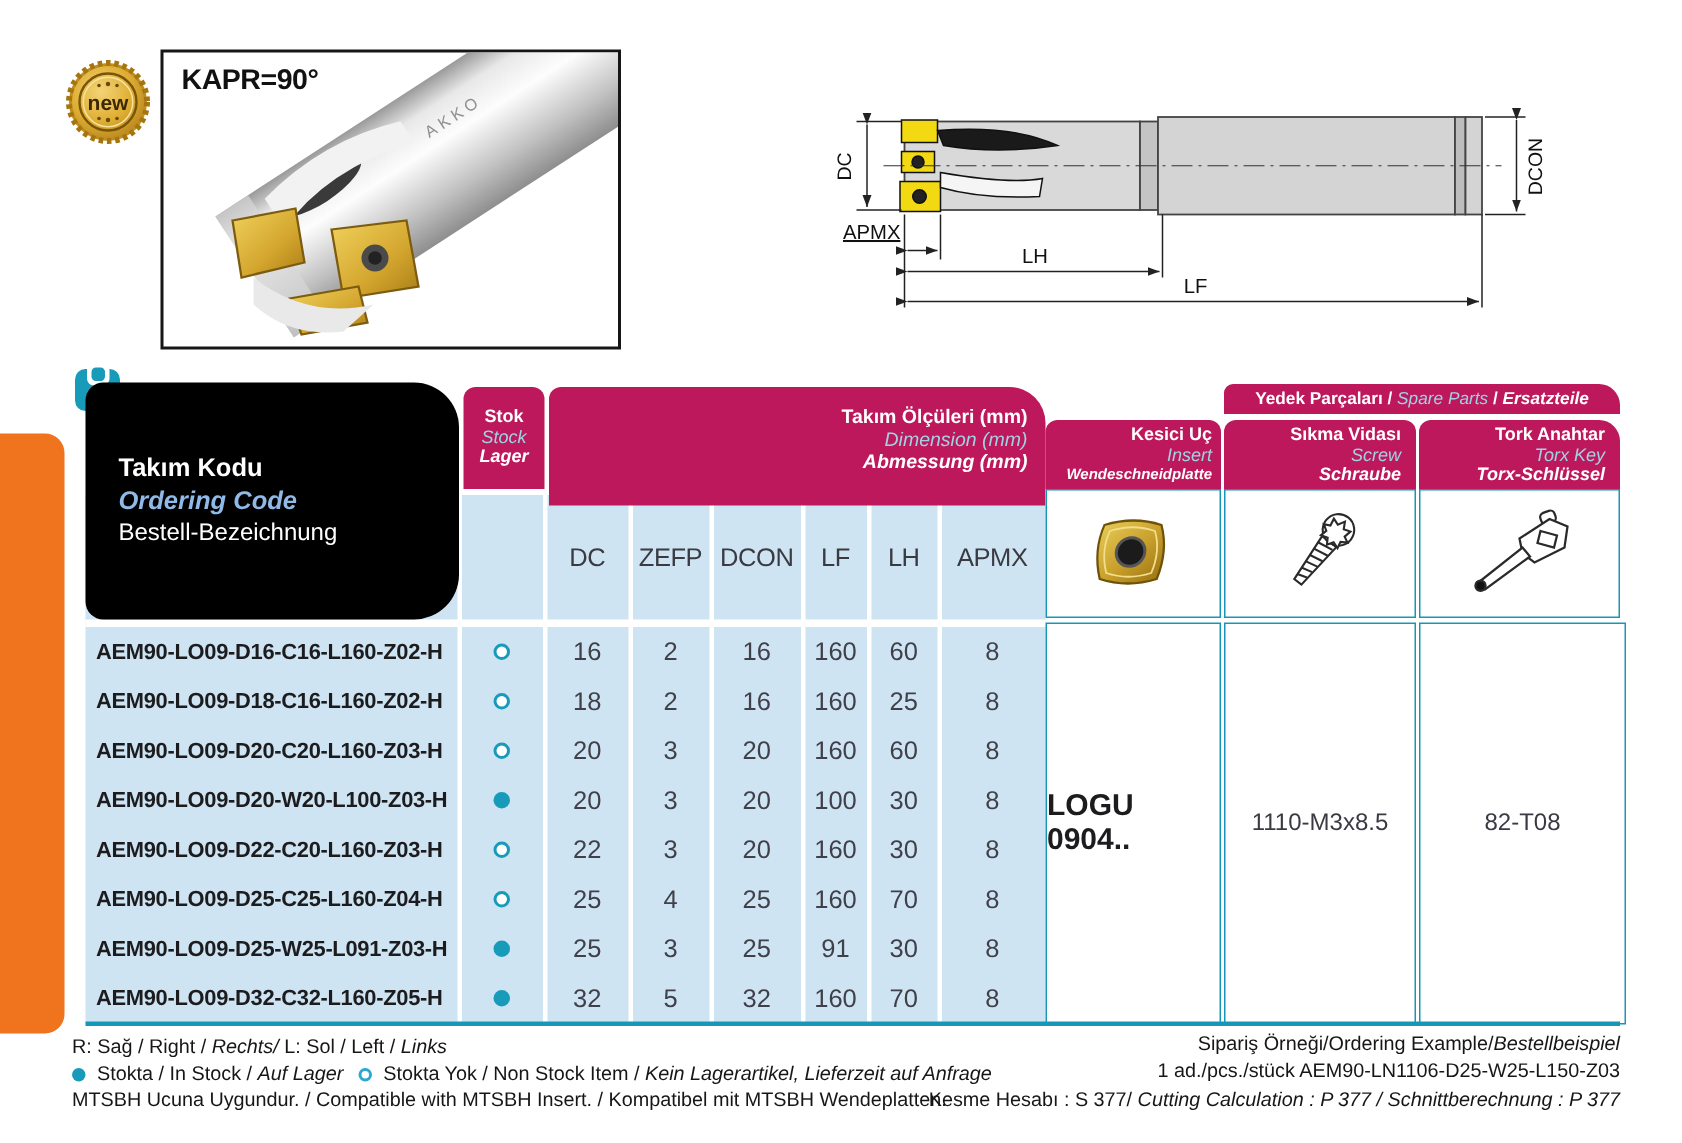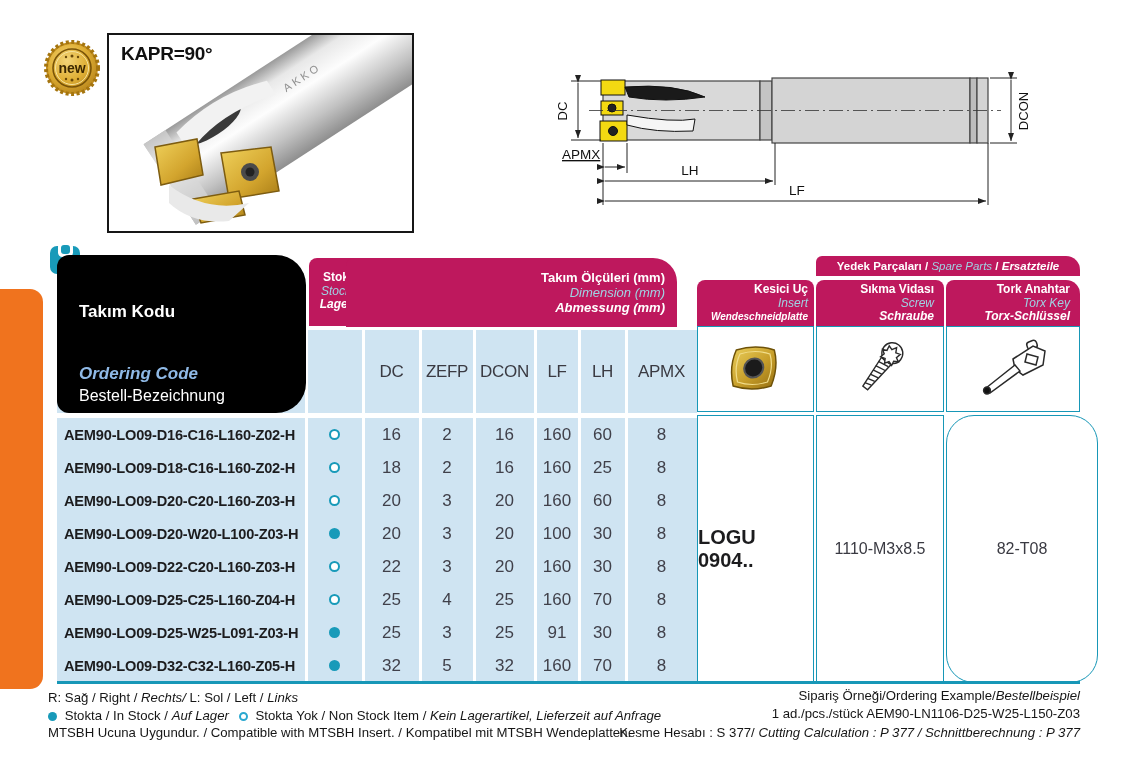--- a/index.html
+++ b/index.html
@@ -15,31 +15,31 @@
   #orange-bar{left:0;top:289px;width:43px;height:400px;background:#f0731e;border-radius:0 13px 13px 0;}
 
   
   #tab-icon{left:49px;top:242px;}
 
   
   .teal{background:#be185d;}
   #code-header{left:57px;top:255px;width:249px;height:158px;background:#000000;
                border-radius:12px 30px 30px 12px;box-sizing:border-box;padding:46px 0 0 22px;line-height:22px;}
   .cb-tr{color:#fff;font-weight:bold;font-size:17px;}
-  .cb-en{color:#8fb9e6;font-weight:bold;font-style:italic;font-size:17px;margin-top:40px;}
+  .cb-en{color:#8fb9e6;font-weight:bold;font-style:italic;font-size:17px;}
   .cb-de{color:#fff;font-size:16px;}
 
   .hdr{box-sizing:border-box;color:#fff;}
   .h-tr{color:#fff;font-weight:bold;}
   .h-en{color:#9fd3e4;font-style:italic;}
   .h-de{color:#fff;font-style:italic;font-weight:bold;}
 
   #stok-header{left:309px;top:258px;width:54px;height:68px;border-radius:8px 8px 0 0;
                text-align:center;padding-top:13px;font-size:12px;line-height:13.5px;}
-  #dim-header{left:346px;top:258px;width:331px;height:69px;border-radius:8px 24px 0 0;
+  #dim-header{left:366px;top:258px;width:331px;height:79px;border-radius:8px 24px 0 0;
               text-align:right;padding:12px 12px 0 0;font-size:13px;line-height:15px;}
   #insert-header{left:697px;top:280px;width:117px;height:46px;border-radius:8px 8px 0 0;
               text-align:right;padding:3px 6px 0 0;font-size:12px;line-height:13.5px;}
   #spare-band{left:816px;top:256px;width:264px;height:20px;border-radius:6px 14px 0 0;
               text-align:center;font-size:11.5px;line-height:20px;}
   #screw-header{left:816px;top:280px;width:128px;height:46px;border-radius:8px 8px 0 0;
               text-align:right;padding:3px 10px 0 0;font-size:12px;line-height:13.5px;}
   #torx-header{left:946px;top:280px;width:134px;height:46px;border-radius:8px 14px 0 0;
               text-align:right;padding:3px 10px 0 0;font-size:12px;line-height:13.5px;}
 
@@ -64,21 +64,21 @@
   .dot.out{background:#fff;border:2px solid #189ab9;}
 
   
   .wcell{background:#fff;border:1.5px solid #1797b7;box-sizing:border-box;
          display:flex;align-items:center;justify-content:center;}
   #insert-img-cell{left:697px;top:326px;width:117px;height:86px;}
   #screw-img-cell{left:816px;top:326px;width:128px;height:86px;}
   #torx-img-cell{left:946px;top:326px;width:134px;height:86px;}
   #insert-value-cell{left:697px;top:415px;width:117px;height:268px;font-weight:bold;font-size:20px;color:#1c1c1e;}
   #screw-value-cell{left:816px;top:415px;width:128px;height:268px;font-size:16px;color:#3a3a42;}
-  #torx-value-cell{left:946px;top:415px;width:152px;height:268px;font-size:16px;color:#3a3a42;border-radius:28px;}
+  #torx-value-cell{left:946px;top:415px;width:138px;height:268px;font-size:16px;color:#3a3a42;}
   #table-bottom{left:57px;top:681px;width:1023px;height:2.5px;background:#1797b7;}
 
   
   #footer-left{left:48px;top:689px;font-size:13.2px;color:#161616;line-height:17.6px;white-space:nowrap;}
   #footer-right{right:41px;top:687px;text-align:right;font-size:13.2px;color:#161616;line-height:18.4px;white-space:nowrap;}
   .it{font-style:italic;}
   .fdot{display:inline-block;width:9px;height:9px;border-radius:50%;background:#189ab9;margin-right:4px;vertical-align:-1px;}
   .fodot{display:inline-block;width:9px;height:9px;border-radius:50%;background:#fff;border:2px solid #2ba8d0;
          box-sizing:border-box;margin:0 4px 0 10px;vertical-align:-1px;}
 </style>

